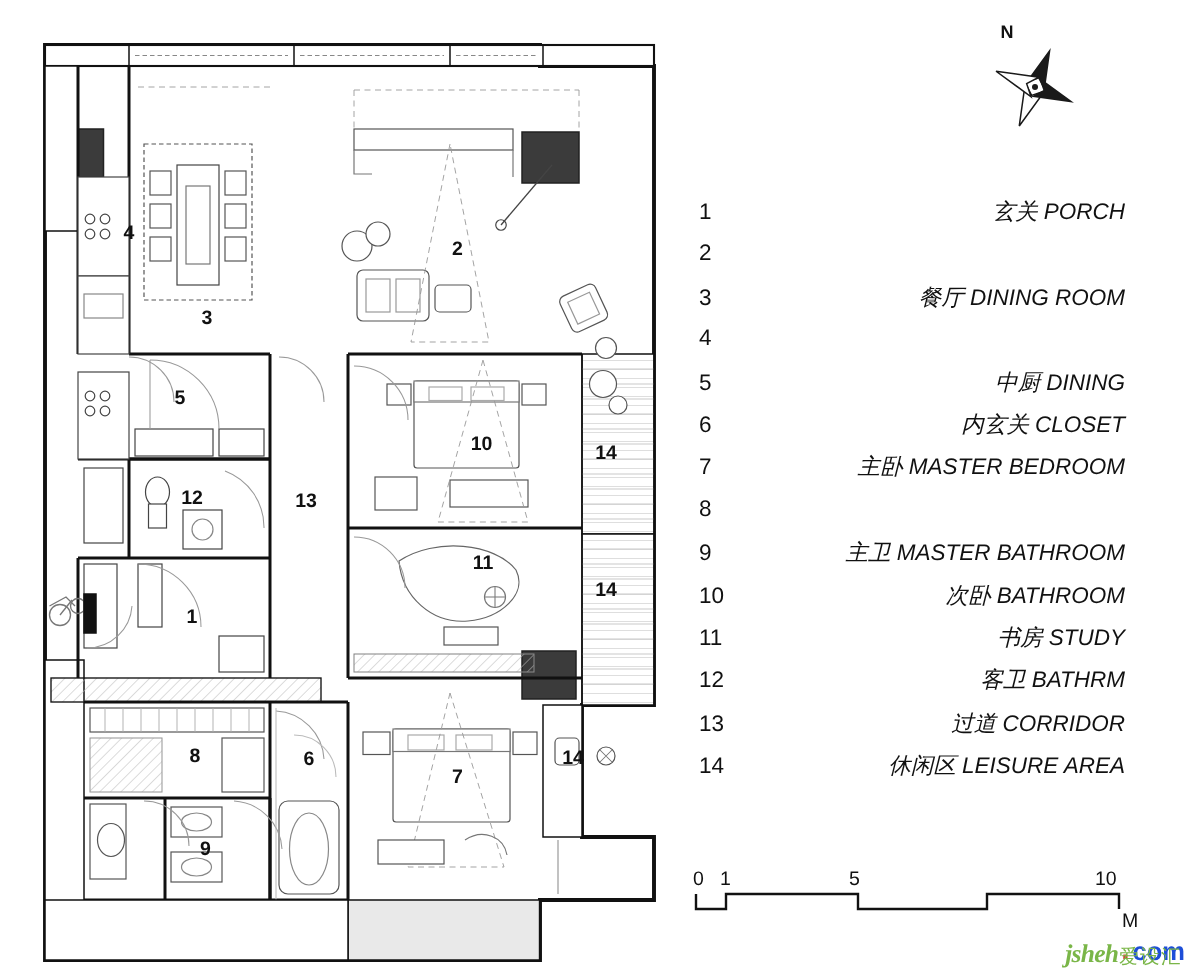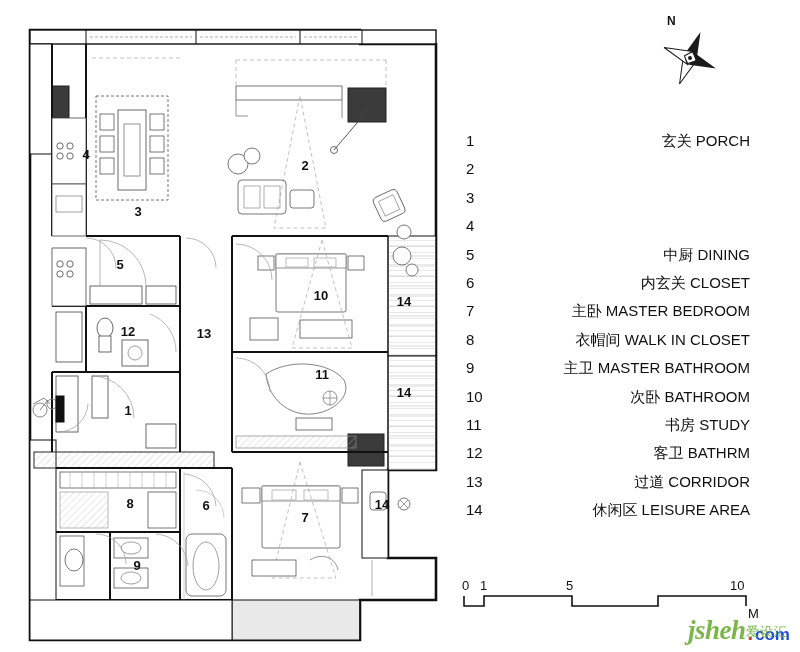--- a/index.html
+++ b/index.html
@@ -56,20 +56,21 @@
     font-family: "Liberation Sans", sans-serif;
   }
   .legend-label {
     flex: 1;
     text-align: right;
     font-size: 15px;
     color: #111;
     white-space: nowrap;
     font-family: "Liberation Sans", sans-serif;
     padding-right: 36px;
+    font-style: italic;
   }
 
   
   #compass {
     position: absolute;
     left: 650px;
     top: 14px;
     width: 80px;
     height: 80px;
   }
@@ -100,21 +101,21 @@
   #watermark {
     position: absolute;
     right: 10px;
     bottom: 8px;
     display: flex;
     align-items: flex-end;
     gap: 2px;
   }
   .wm-main {
     font-family: "Liberation Serif", serif;
-    font-size: 27px;
+    font-size: 17px;
     font-style: italic;
     font-weight: 700;
     color: #7ab648;
     letter-spacing: -0.5px;
     line-height: 1;
   }
   .wm-dot {
     font-family: "Liberation Sans", sans-serif;
     font-size: 20px;
     font-weight: 700;
@@ -474,39 +475,39 @@
   <div id="legend">
     <div class="legend-row">
       <span class="legend-num">1</span>
       <span class="legend-label">玄关  PORCH</span>
     </div>
     <div class="legend-row">
       <span class="legend-num">2</span>
     </div>
     <div class="legend-row">
       <span class="legend-num">3</span>
+      <span class="legend-label">餐厅  DINING ROOM</span>
     </div>
     <div class="legend-row">
       <span class="legend-num">4</span>
     </div>
     <div class="legend-row">
       <span class="legend-num">5</span>
       <span class="legend-label">中厨  DINING</span>
     </div>
     <div class="legend-row">
       <span class="legend-num">6</span>
       <span class="legend-label">内玄关 CLOSET</span>
     </div>
     <div class="legend-row">
       <span class="legend-num">7</span>
       <span class="legend-label">主卧  MASTER BEDROOM</span>
     </div>
     <div class="legend-row">
       <span class="legend-num">8</span>
-      <span class="legend-label">衣帽间  WALK IN CLOSET</span>
     </div>
     <div class="legend-row">
       <span class="legend-num">9</span>
       <span class="legend-label">主卫 MASTER BATHROOM</span>
     </div>
     <div class="legend-row">
       <span class="legend-num">10</span>
       <span class="legend-label">次卧  BATHROOM</span>
     </div>
     <div class="legend-row">

